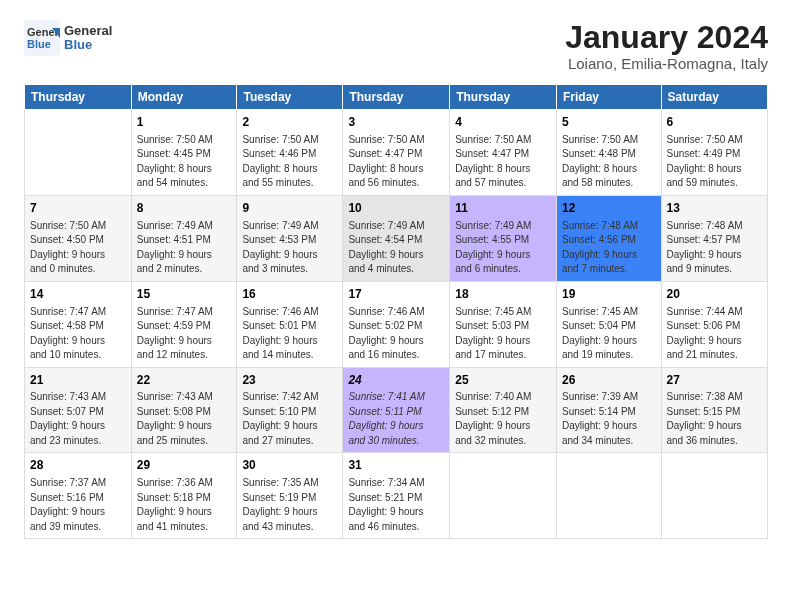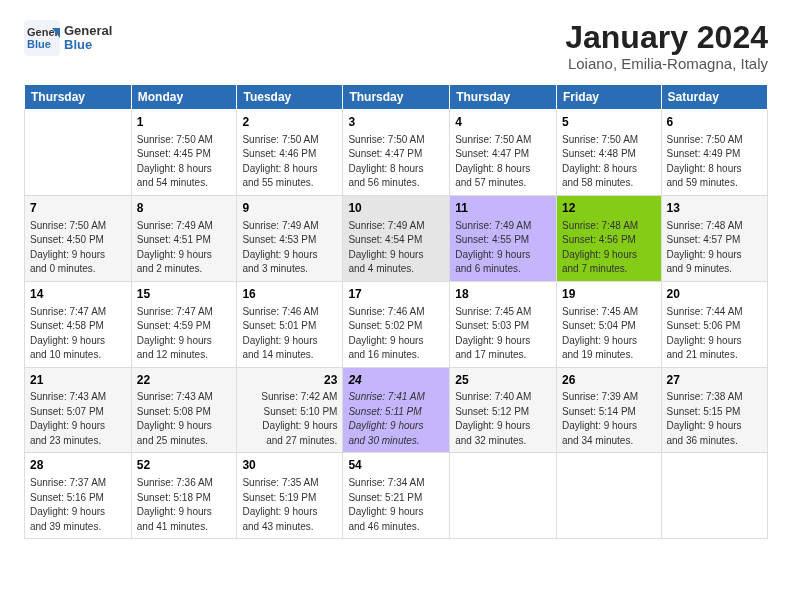--- a/index.html
+++ b/index.html
@@ -168,21 +168,21 @@
             <div class="day-info">Sunrise: 7:49 AM<br>Sunset: 4:53 PM<br>Daylight: 9 hours<br>and 3 minutes.</div>
           </td>
           <td style="background: #e5e5e5;">
             <span class="day-number">10</span>
             <div class="day-info">Sunrise: 7:49 AM<br>Sunset: 4:54 PM<br>Daylight: 9 hours<br>and 4 minutes.</div>
           </td>
           <td style="background: #c4b5fd;">
             <span class="day-number">11</span>
             <div class="day-info">Sunrise: 7:49 AM<br>Sunset: 4:55 PM<br>Daylight: 9 hours<br>and 6 minutes.</div>
           </td>
-          <td style="background: #84cc16;">
+          <td style="background: #3b82f6;">
             <span class="day-number">12</span>
             <div class="day-info">Sunrise: 7:48 AM<br>Sunset: 4:56 PM<br>Daylight: 9 hours<br>and 7 minutes.</div>
           </td>
           <td style="background: rgb(245, 245, 245);">
             <span class="day-number">13</span>
             <div class="day-info">Sunrise: 7:48 AM<br>Sunset: 4:57 PM<br>Daylight: 9 hours<br>and 9 minutes.</div>
           </td>
         </tr>
         <tr>
           <td>
@@ -216,21 +216,21 @@
         </tr>
         <tr>
           <td style="background: rgb(245, 245, 245);">
             <span class="day-number">21</span>
             <div class="day-info">Sunrise: 7:43 AM<br>Sunset: 5:07 PM<br>Daylight: 9 hours<br>and 23 minutes.</div>
           </td>
           <td style="background: rgb(245, 245, 245);">
             <span class="day-number">22</span>
             <div class="day-info">Sunrise: 7:43 AM<br>Sunset: 5:08 PM<br>Daylight: 9 hours<br>and 25 minutes.</div>
           </td>
-          <td style="background: rgb(245, 245, 245); text-align: right;">
+          <td style="background: rgb(245, 245, 245);">
             <span class="day-number">23</span>
             <div class="day-info">Sunrise: 7:42 AM<br>Sunset: 5:10 PM<br>Daylight: 9 hours<br>and 27 minutes.</div>
           </td>
           <td style="background: #c4b5fd; font-style: italic;">
             <span class="day-number">24</span>
             <div class="day-info">Sunrise: 7:41 AM<br>Sunset: 5:11 PM<br>Daylight: 9 hours<br>and 30 minutes.</div>
           </td>
           <td style="background: rgb(245, 245, 245);">
             <span class="day-number">25</span>
             <div class="day-info">Sunrise: 7:40 AM<br>Sunset: 5:12 PM<br>Daylight: 9 hours<br>and 32 minutes.</div>
@@ -243,29 +243,29 @@
             <span class="day-number">27</span>
             <div class="day-info">Sunrise: 7:38 AM<br>Sunset: 5:15 PM<br>Daylight: 9 hours<br>and 36 minutes.</div>
           </td>
         </tr>
         <tr>
           <td>
             <span class="day-number">28</span>
             <div class="day-info">Sunrise: 7:37 AM<br>Sunset: 5:16 PM<br>Daylight: 9 hours<br>and 39 minutes.</div>
           </td>
           <td>
-            <span class="day-number">52</span>
+            <span class="day-number">29</span>
             <div class="day-info">Sunrise: 7:36 AM<br>Sunset: 5:18 PM<br>Daylight: 9 hours<br>and 41 minutes.</div>
           </td>
           <td>
             <span class="day-number">30</span>
             <div class="day-info">Sunrise: 7:35 AM<br>Sunset: 5:19 PM<br>Daylight: 9 hours<br>and 43 minutes.</div>
           </td>
           <td>
-            <span class="day-number">54</span>
+            <span class="day-number">31</span>
             <div class="day-info">Sunrise: 7:34 AM<br>Sunset: 5:21 PM<br>Daylight: 9 hours<br>and 46 minutes.</div>
           </td>
           <td class="empty-cell"></td>
           <td class="empty-cell"></td>
           <td class="empty-cell"></td>
         </tr>
       </tbody>
   </table>
 </div>
 

